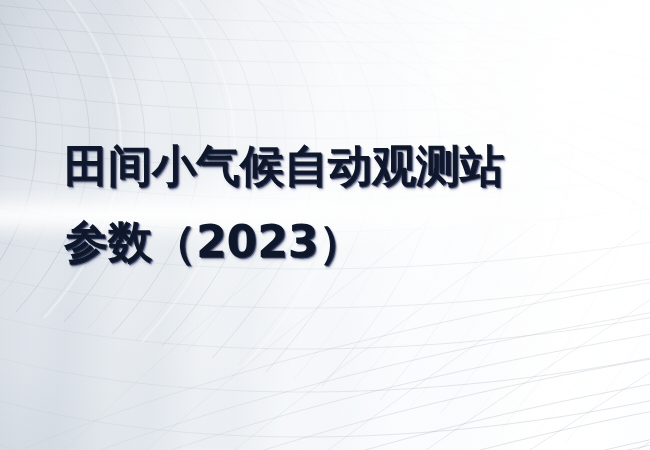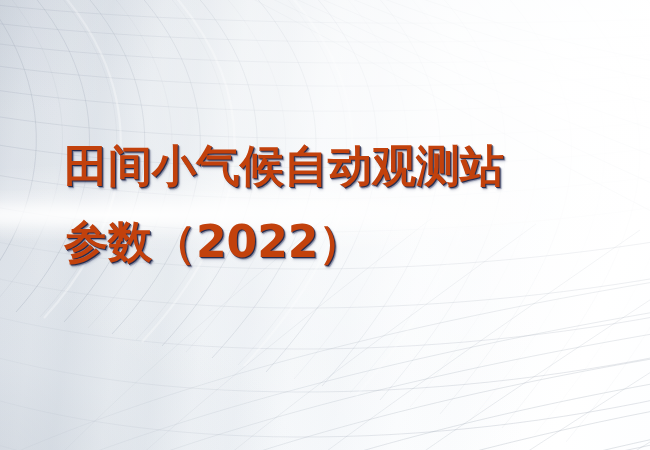--- a/index.html
+++ b/index.html
@@ -97,21 +97,21 @@
   .bg-mesh svg { display:block; width:650px; height:450px; }
 
   
   .title-block {
     position: absolute;
     left: 64px;
     top: 128px;
     width: 560px;
   }
   .title-line {
-    color: #c2410c;
+    color: #0f172a;
     font-weight: 700;
     font-size: 44px;
     line-height: 76px;
     letter-spacing: 0px;
     white-space: nowrap;
     text-shadow:
        1px 1px 0 rgba(22,28,64,0.85),
        2px 2px 1px rgba(40,48,92,0.45),
        2px 3px 3px rgba(60,70,110,0.22);
   }
@@ -237,16 +237,16 @@
       </g>
     </svg>
   </div>
 
   <div class="bg-layer bg-corner"></div>
   <div class="bg-layer bg-glow"></div>
   <div class="bg-layer bg-streak"></div>
 
   <div class="title-block">
     <div class="title-line">田间小气候自动观测站</div>
-    <div class="title-line second">参数（2022）</div>
+    <div class="title-line second">参数（2023）</div>
   </div>
 
 </div>
 
 </body></html>

